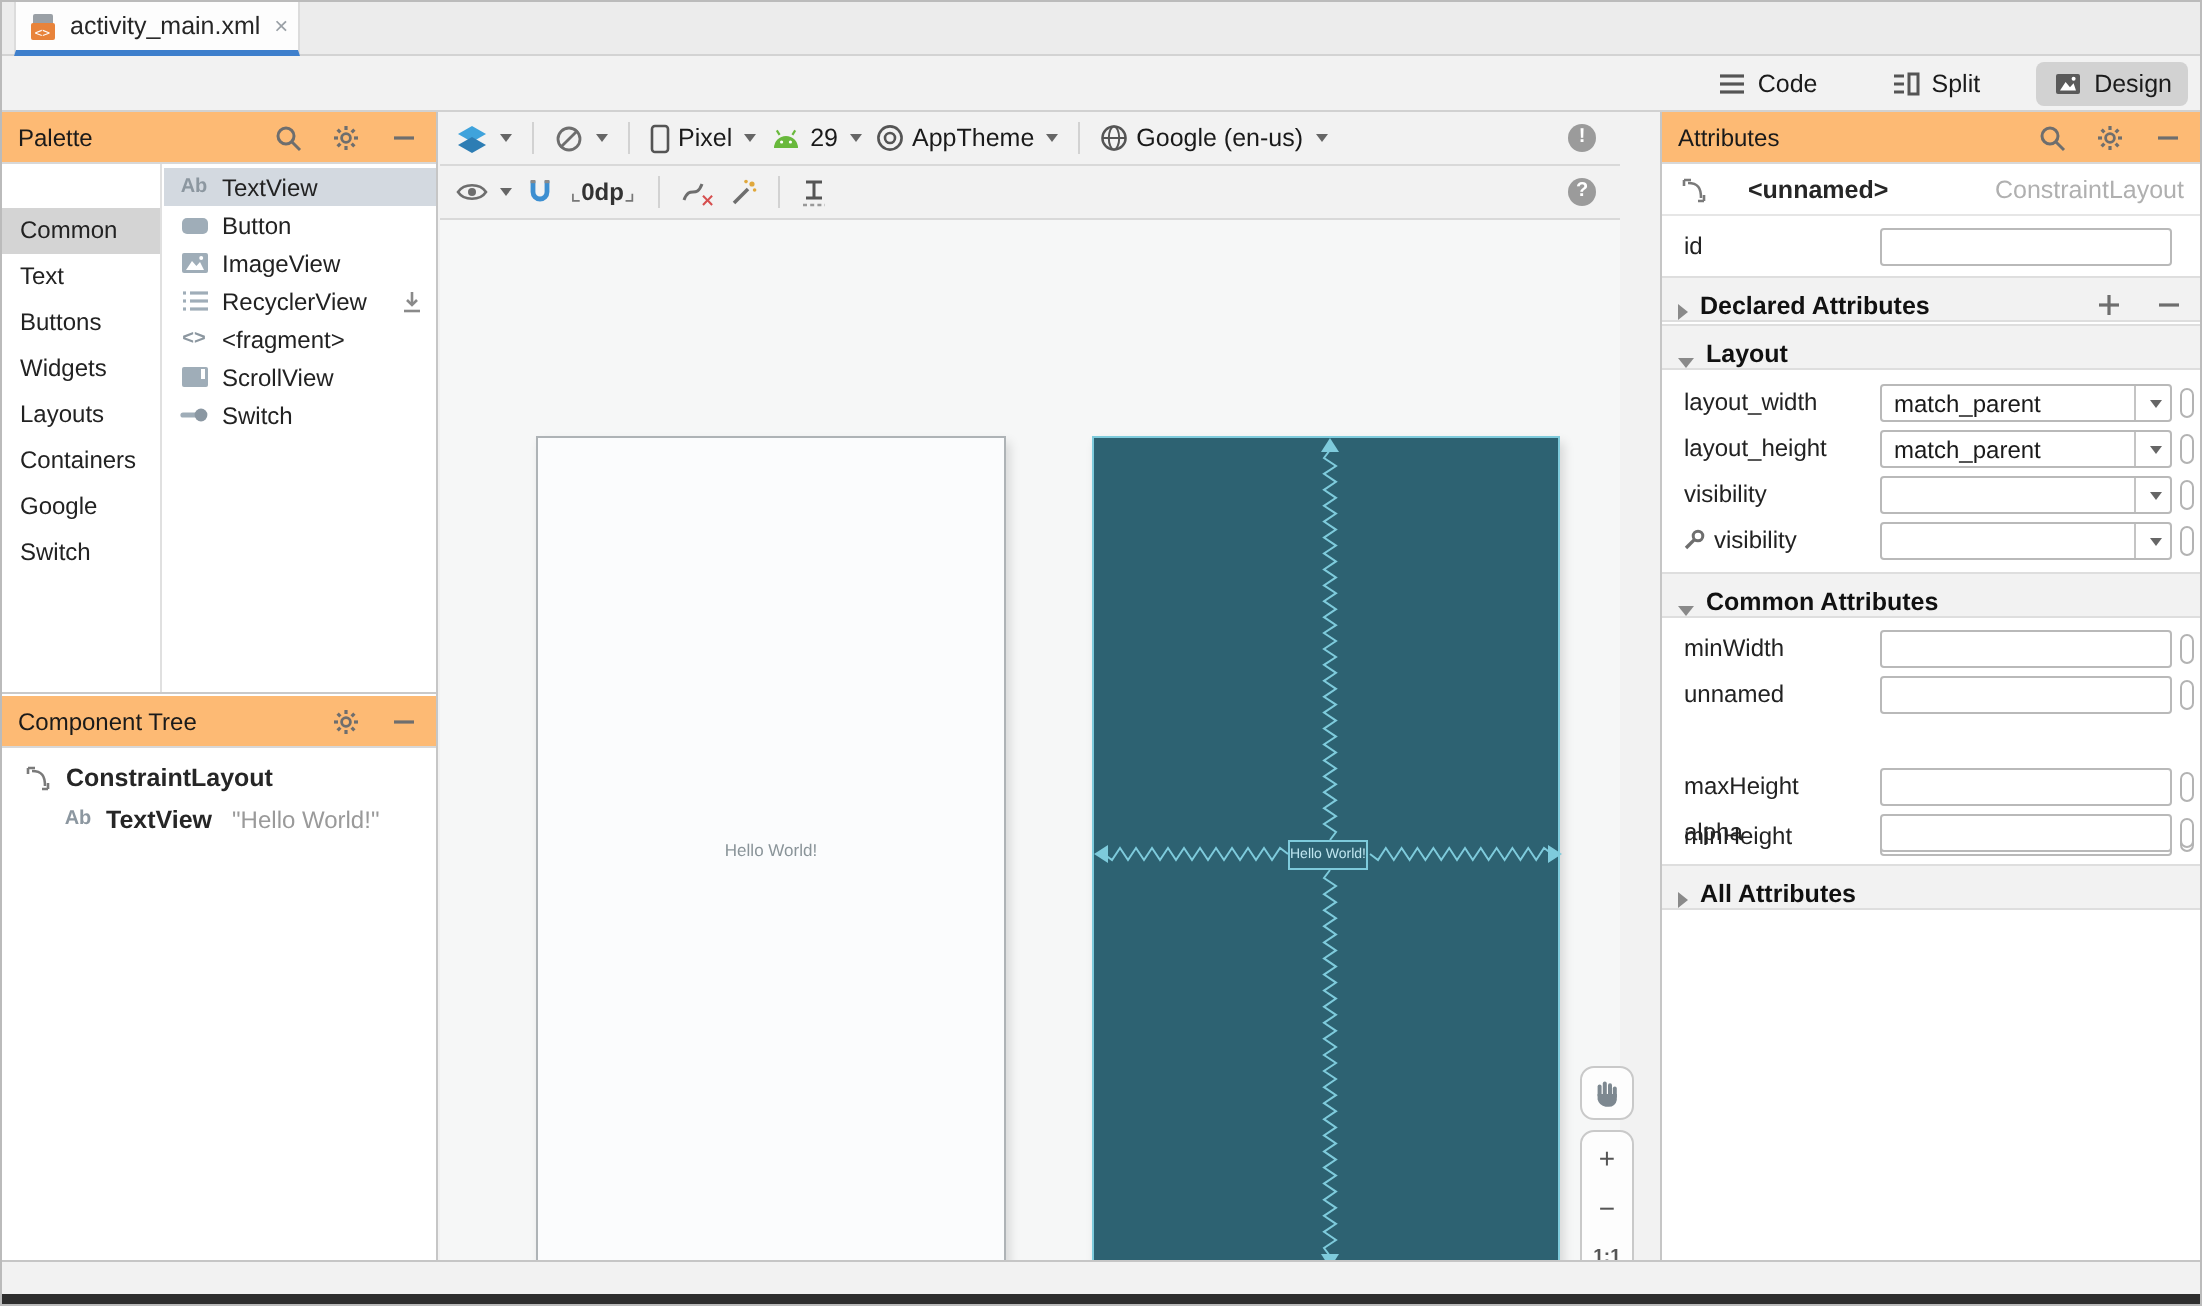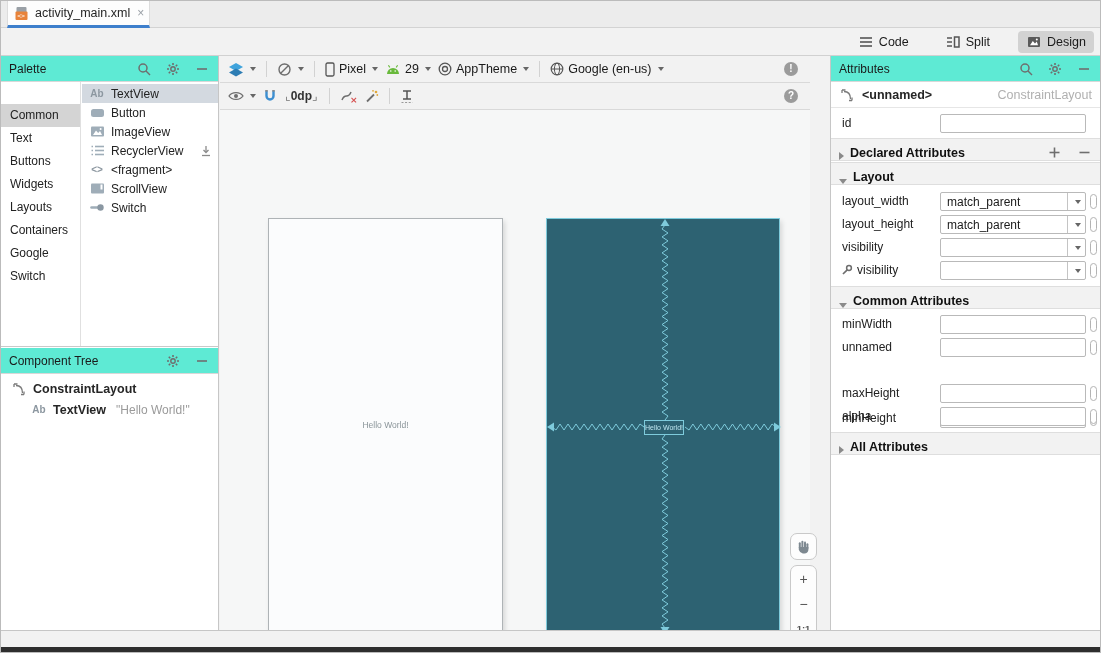--- a/index.html
+++ b/index.html
@@ -14,21 +14,21 @@
        display:flex;align-items:center;gap:6px;padding:0 6px;font-size:12.5px;}
   .tab-close{color:#9aa0a6;font-size:12px;line-height:1;padding:0 1px;}
 
   
   .menubar{position:absolute;left:0;top:27px;right:0;height:28px;background:#f2f2f2;border-bottom:1px solid #d1d1d1;
            display:flex;align-items:center;justify-content:flex-end;padding-right:6px;gap:20px;}
   .viewbtn{display:flex;align-items:center;gap:5px;padding:3px 8px;border-radius:4px;font-size:12.5px;color:#1a1a1a;cursor:default;}
   .viewbtn.selected{background:#d2d2d2;}
 
   
-  .panel-h{height:26px;background:#5eead4;border-bottom:1px solid #d8d8d8;display:flex;align-items:center;
+  .panel-h{height:26px;background:#fdba74;border-bottom:1px solid #d8d8d8;display:flex;align-items:center;
            padding:0 8px;font-size:12px;color:#1a1a1a;}
   .panel-h .sp{flex:1;}
   .hicons{display:flex;align-items:center;gap:13px;}
   .icon-btn{display:inline-flex;align-items:center;justify-content:center;width:16px;height:16px;}
 
   
   .left{position:absolute;left:0;top:55px;width:218px;bottom:22px;background:#fff;border-right:1px solid #c6c6c6;}
   .palette-body{position:absolute;left:0;top:26px;width:100%;height:265px;border-bottom:1px solid #c9c9c9;}
   .cats{position:absolute;left:0;top:0;width:80px;height:100%;border-right:1px solid #e0e0e0;padding-top:2px;}
   .cat{height:23px;line-height:23px;padding-left:9px;font-size:12px;color:#222;}
@@ -71,21 +71,21 @@
   .zbtn{width:27px;height:27px;background:#fdfdfd;border:1px solid #c9c9c9;border-radius:7px;
         display:flex;align-items:center;justify-content:center;color:#555;}
   .zgroup{position:absolute;left:570px;top:454px;width:27px;background:#fdfdfd;border:1px solid #c9c9c9;border-radius:7px;}
   .zitem{height:25px;display:flex;align-items:center;justify-content:center;font-size:14px;color:#555;}
   .zitem.z11{font-size:9.5px;font-weight:bold;}
   .resize-handle{position:absolute;left:287px;top:528px;}
 
   
   .right{position:absolute;right:0;top:55px;width:270px;bottom:22px;background:#fff;border-left:1px solid #c6c6c6;}
   .unnamed-row{position:absolute;left:0;top:26px;width:100%;height:26px;border-bottom:1px solid #e6e6e6;
-               display:flex;align-items:center;padding:0 8px;gap:7px;}
+               display:flex;align-items:center;padding:0 8px;gap:19px;}
   .unnamed{font-weight:bold;font-size:12.5px;}
   .comp-type{margin-left:auto;color:#b0b0b0;font-size:12.5px;}
   .attr-row{position:absolute;left:0;width:100%;height:22px;}
   .attr-row .lbl{position:absolute;left:11px;top:3px;font-size:12px;color:#222;}
   .attr-row .lbl.w-ic{left:26px;}
   .wrench{position:absolute;left:10px;top:4px;}
   .combo{position:absolute;left:109px;top:1px;width:146px;height:19px;background:#fff;border:1px solid #b9b9b9;border-radius:2px;}
   .combo .val{position:absolute;left:6px;top:2px;font-size:12px;color:#1a1a1a;}
   .combo .arrow{position:absolute;right:0;top:0;width:18px;height:17px;border-left:1px solid #c4c4c4;
                 display:flex;align-items:center;justify-content:center;}

